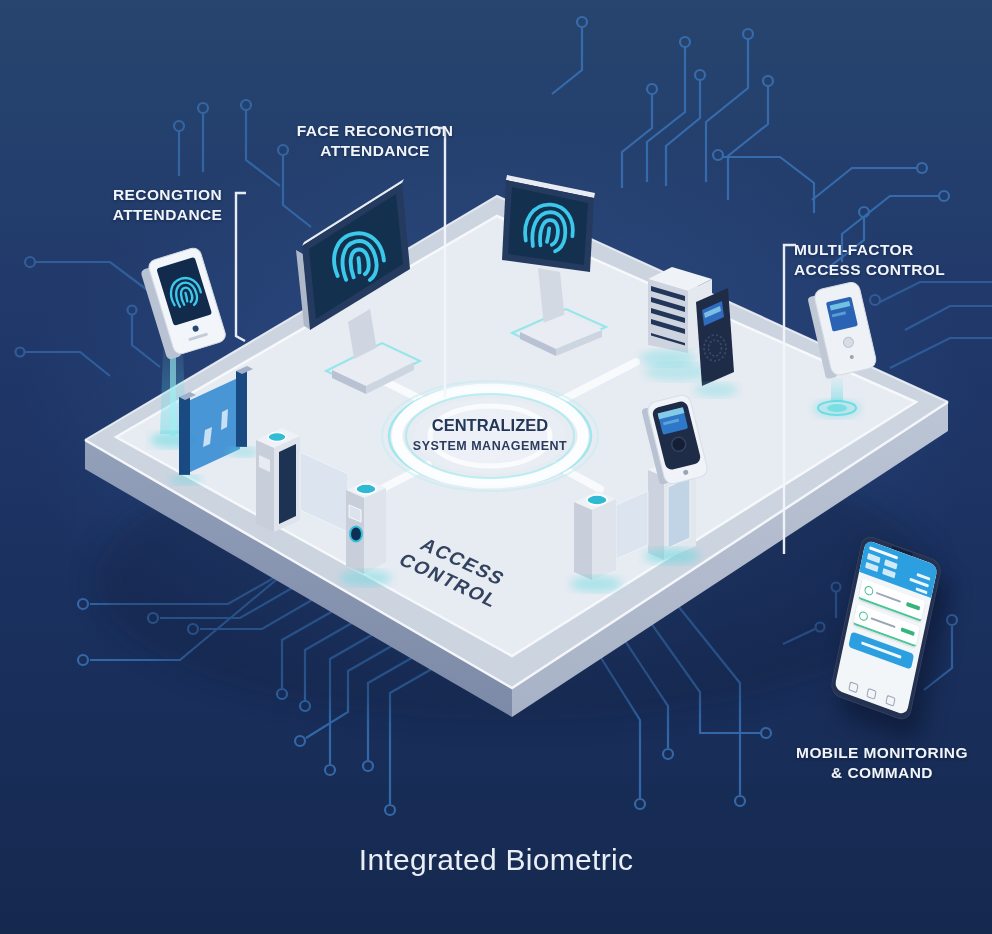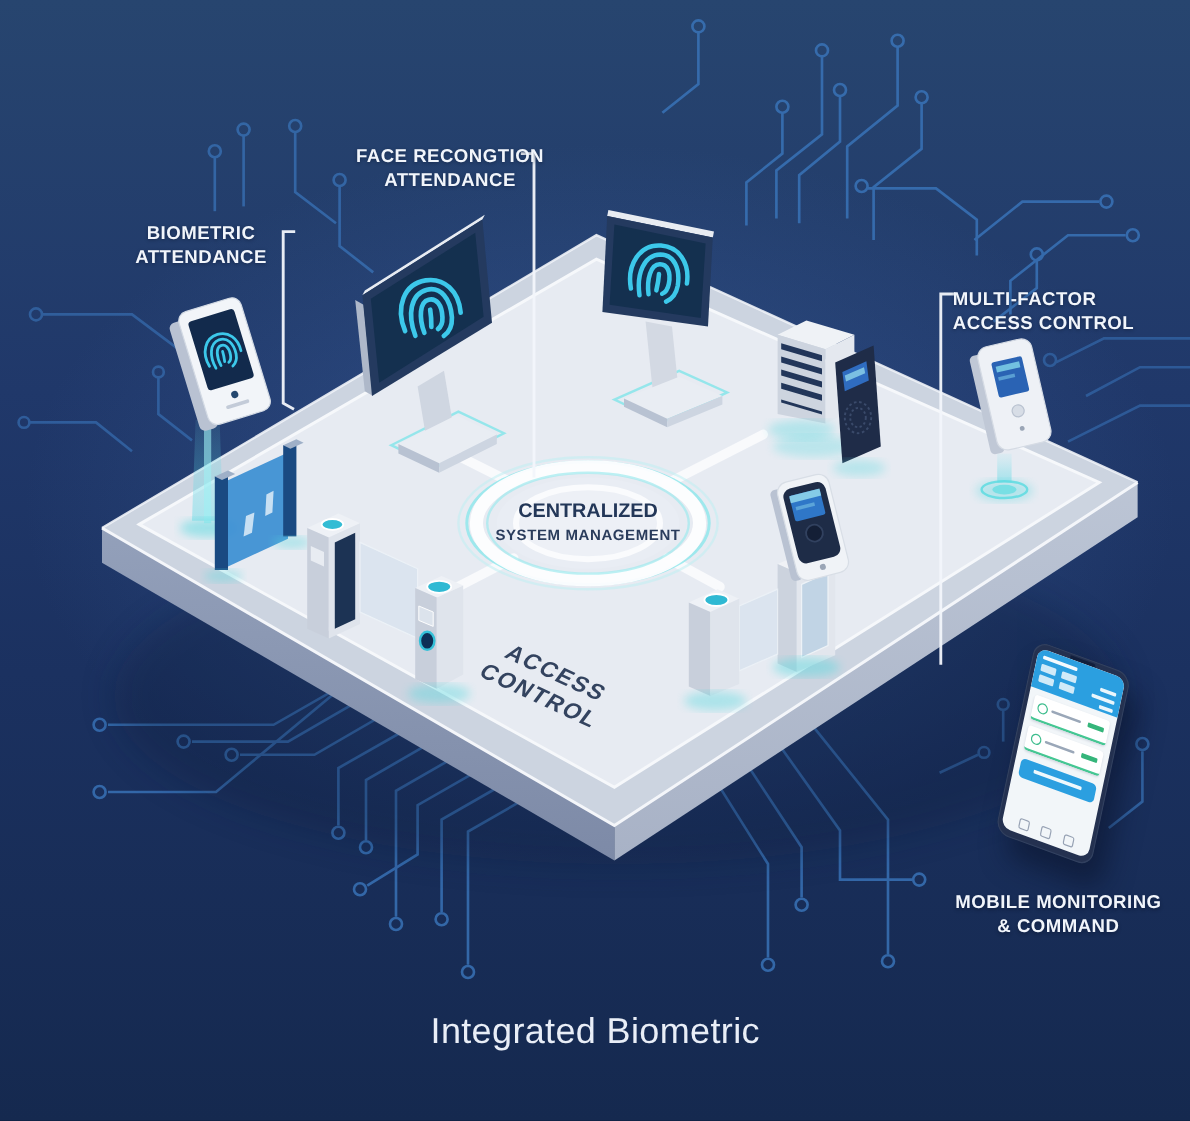--- a/index.html
+++ b/index.html
@@ -351,21 +351,21 @@
   </g>
 
   <g stroke="#f2f6fb" stroke-width="2.4" fill="none" opacity=".95">
     <path d="M246,193 H236 V336 L245,341"></path>
     <path d="M434,128 H445 V398"></path>
     <path d="M796,245 H784 V554"></path>
   </g>
 </svg>
 
 <div class="label label-biometric">
-  <span>BIOMETRIC</span>
+  <span>RECONGTION</span>
   <span>ATTENDANCE</span>
 </div>
 <div class="label label-face">
   <span>FACE RECONGTION</span>
   <span>ATTENDANCE</span>
 </div>
 <div class="label label-mobile">
   <span>MOBILE MONITORING</span>
   <span>&amp; COMMAND</span>
 </div>

